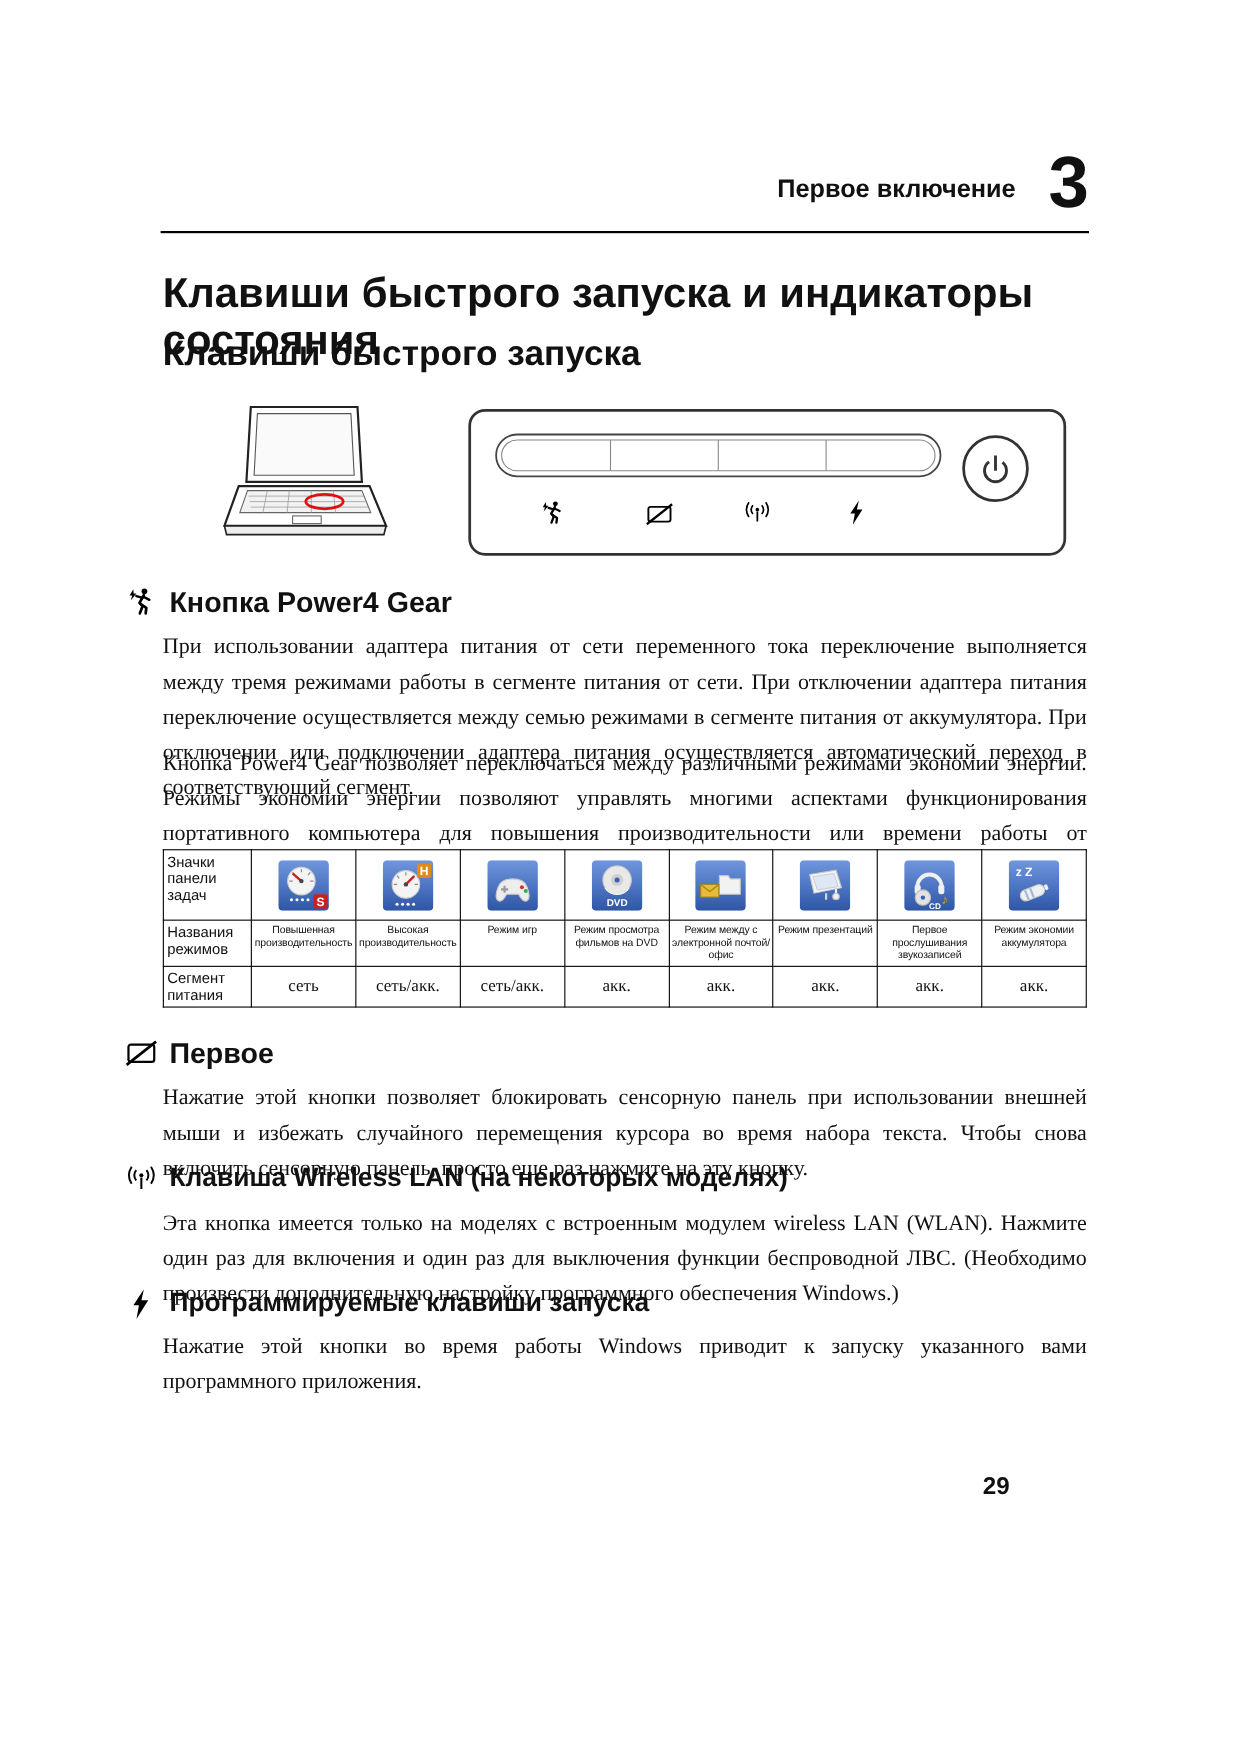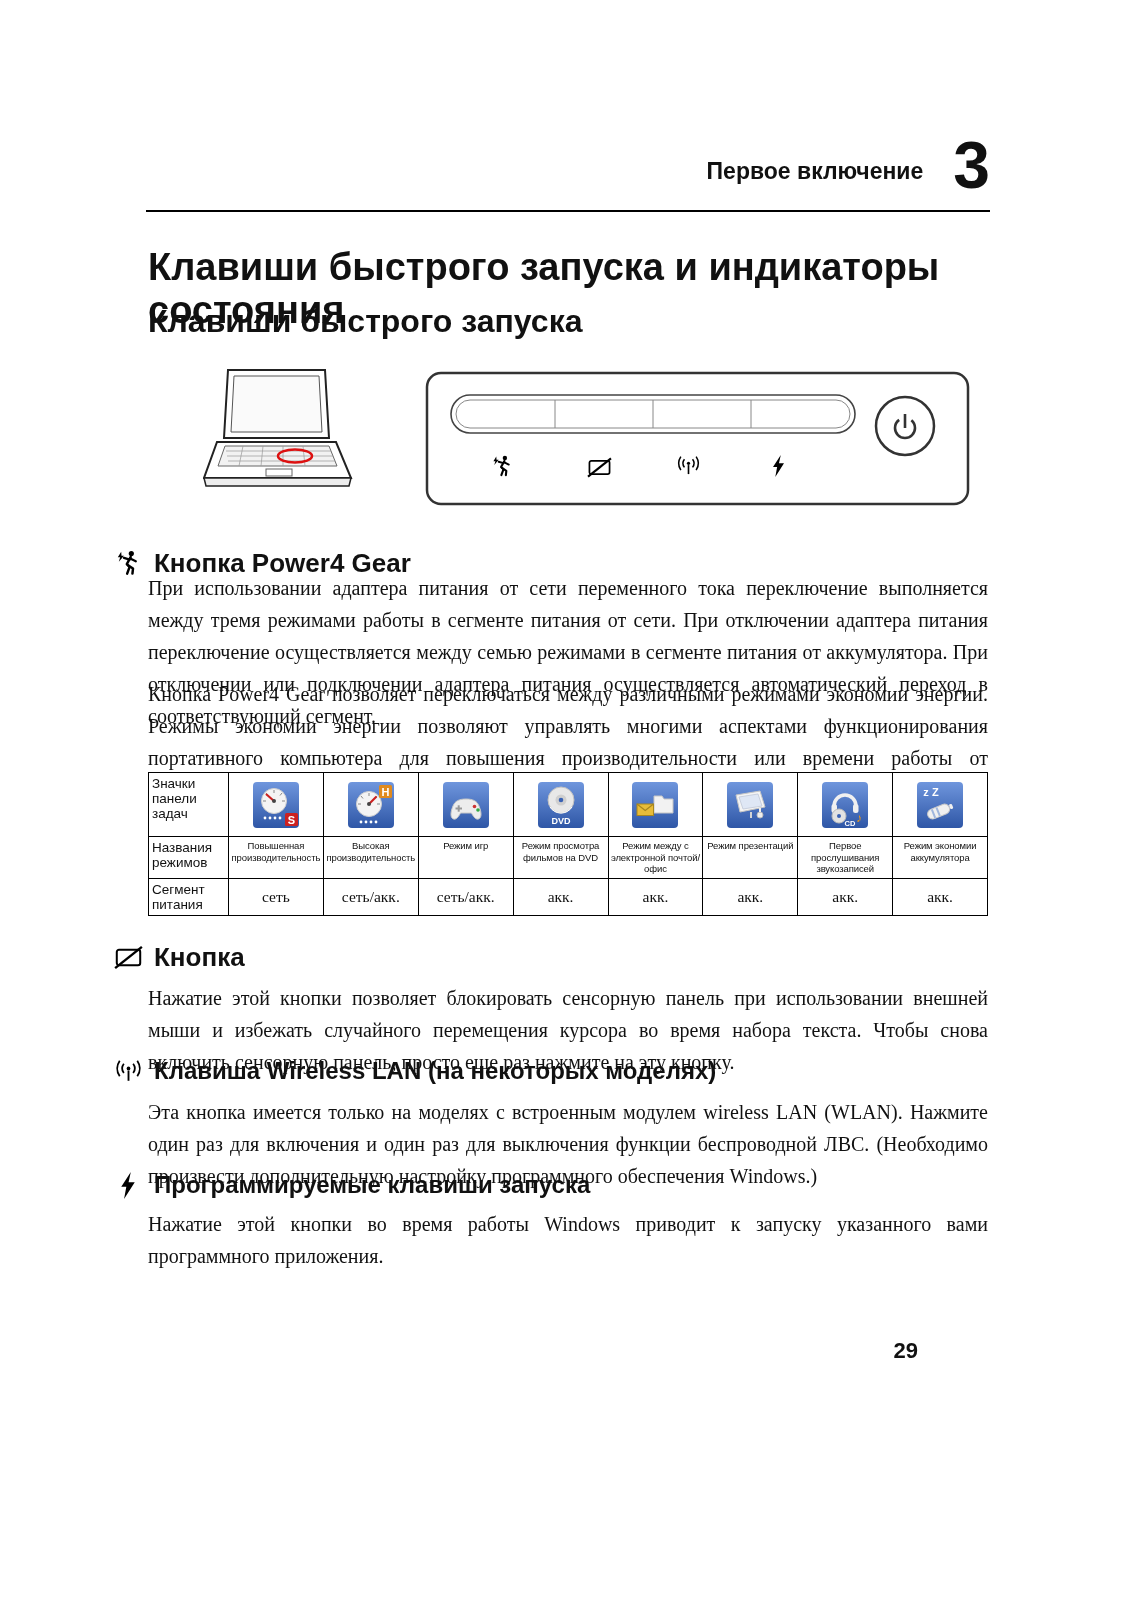--- a/index.html
+++ b/index.html
@@ -22,21 +22,21 @@
 
   .figure { position:absolute; top:366px; left:0; width:1131px; height:150px; }
   .laptop { position:absolute; left:203px; top:0; }
   .panel  { position:absolute; left:425px; top:5px; }
 
   .section-heading {
     position:absolute; display:flex; align-items:center; gap:10px;
     font-family:"Liberation Sans",sans-serif; font-weight:bold;
   }
   .section-heading .hicon { flex:0 0 auto; display:flex; align-items:center; justify-content:center; width:32px; }
-  #h-power4  { top:548px; left:112px; font-size:26px; }
+  #h-power4  { top:532px; left:112px; font-size:26px; }
   #h-lock    { top:942px; left:112px; font-size:26px; }
   #h-wireless{ top:1057px; left:112px; font-size:24px; }
   #h-launch  { top:1171px; left:112px; font-size:24px; }
 
   .body-para {
     position:absolute; left:148px; width:840px;
     font-size:20px; line-height:32px; text-align:justify;
   }
   #p-power1 { top:572px; }
   #p-power2 { top:678px; }
@@ -312,21 +312,21 @@
     </tr>
   </tbody>
     </table>
 
   <div class="section-heading" id="h-lock">
     <span class="hicon">
       <svg width="29" height="27" viewBox="0 0 26 24">
           <use href="#sym-touchpad"></use>
         </svg>
     </span>
-    <span>Кнопка</span>
+    <span>Первое</span>
   </div>
   <p class="body-para" id="p-lock">Нажатие этой кнопки позволяет блокировать сенсорную панель при использовании внешней мыши и избежать случайного перемещения курсора во время набора текста. Чтобы снова включить сенсорную панель, просто еще раз нажмите на эту кнопку.</p>
 
   <div class="section-heading" id="h-wireless">
     <span class="hicon">
       <svg width="31" height="25" viewBox="0 0 30 24">
           <use href="#sym-wireless"></use>
         </svg>
     </span>
     <span>Клавиша Wireless LAN (на некоторых моделях)</span>

